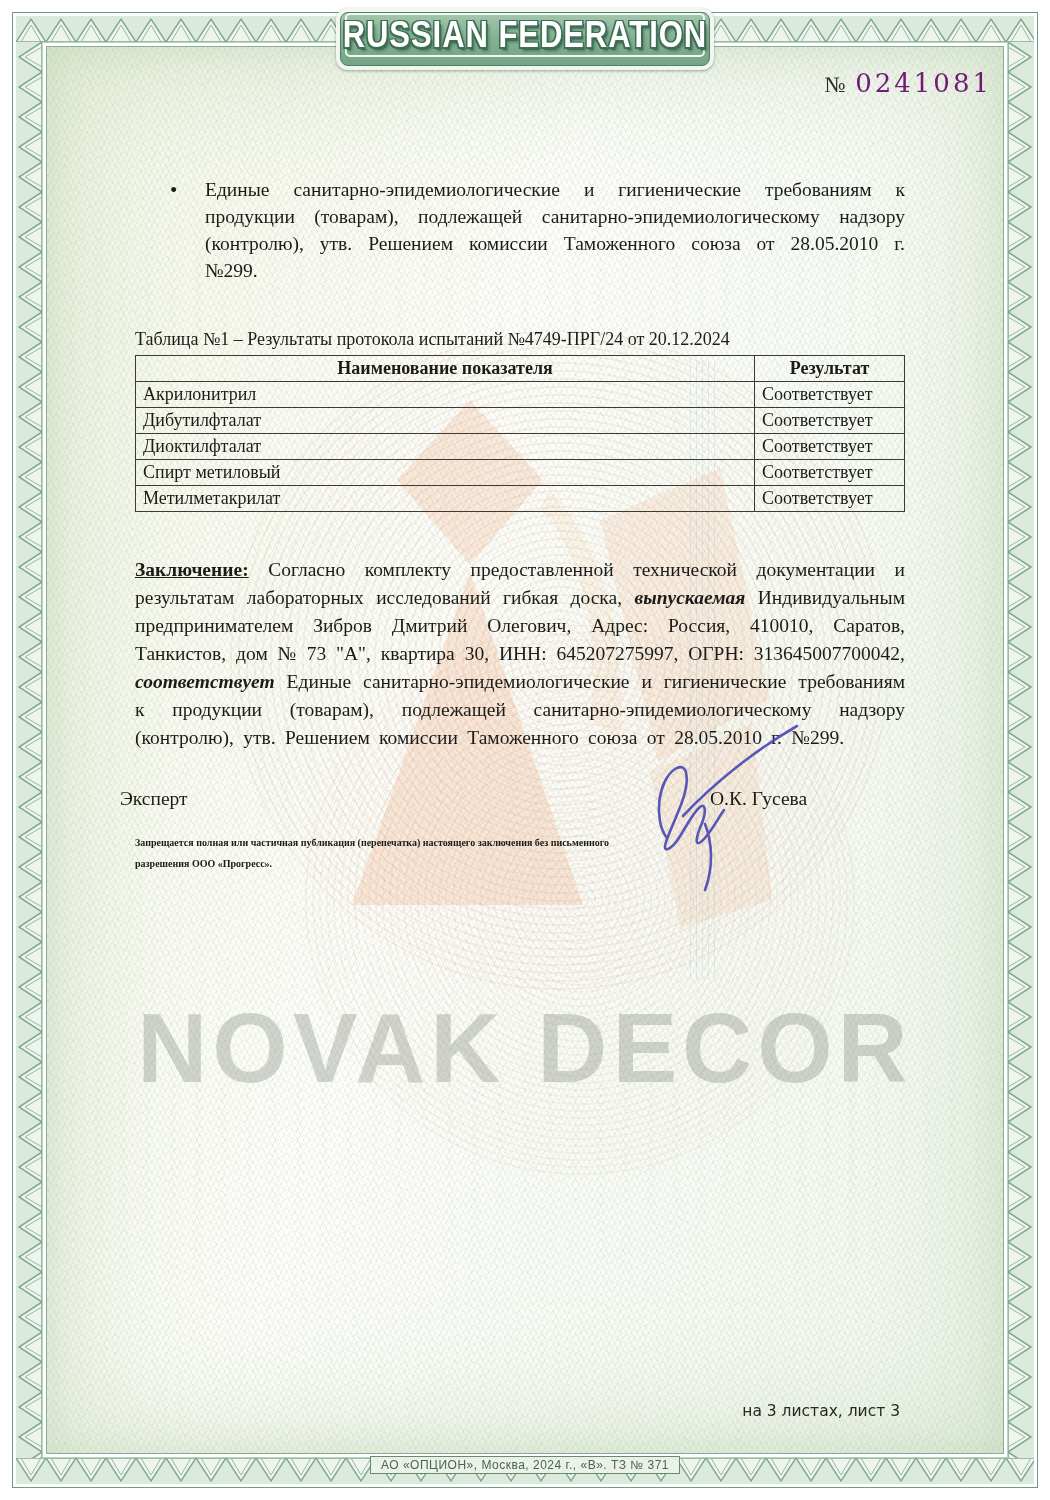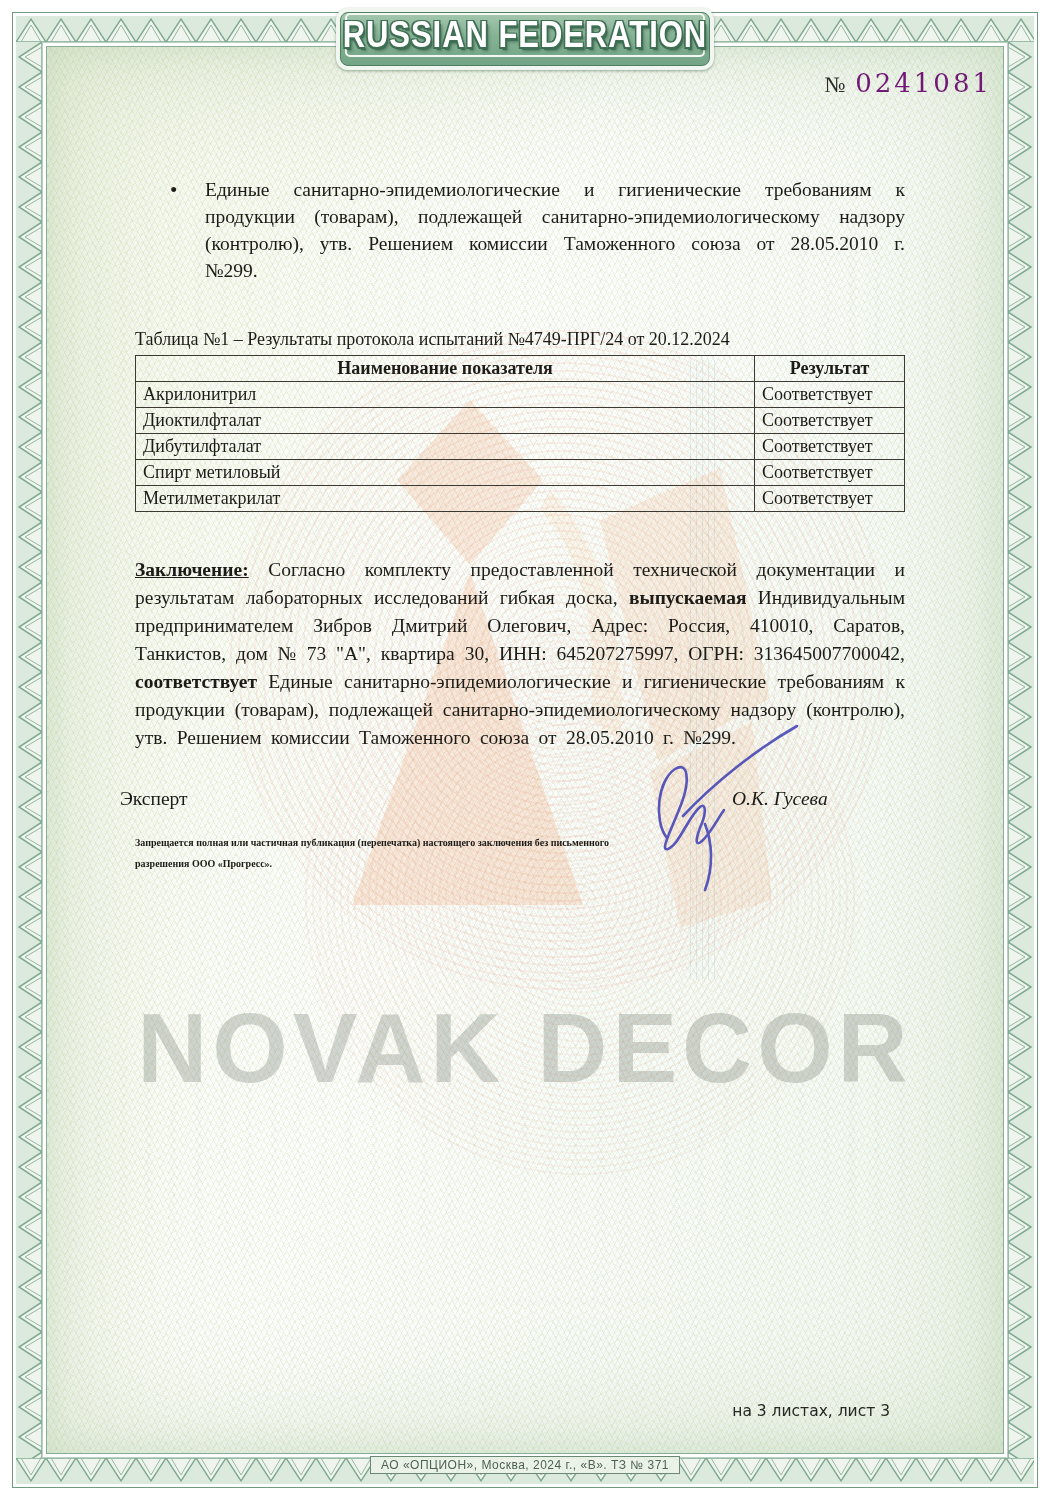--- a/index.html
+++ b/index.html
@@ -56,31 +56,31 @@
   .bullet-text { margin-left:35px; width:700px; font-size:19.5px; line-height:27px; text-align:justify; word-spacing:4px; }
   .tbl-caption { position:absolute; left:135px; top:329px; font-size:18px; }
   table.results { position:absolute; left:135px; top:355px; width:770px; border-collapse:collapse;
     font-size:18px; }
   table.results th, table.results td { border:1px solid #3c3a33; height:26px; padding:0 7px; font-weight:normal; }
   table.results th { font-weight:bold; }
   table.results .c1 { width:620px; }
   table.results .c2 { width:150px; }
   .conclusion { position:absolute; left:135px; top:556px; width:770px; font-size:19.5px; line-height:28px;
     text-align:justify; word-spacing:4.5px; }
-  .seg-b { font-weight:bold; }
+  .seg-b { font-weight:bold;font-style:italic; }
   .seg-bu { font-weight:bold; text-decoration:underline; }
   .expert-label { position:absolute; left:120px; top:788px; font-size:19.5px; }
-  .expert-name { position:absolute; left:732px; top:788px; font-size:19.5px;font-style:italic; }
+  .expert-name { position:absolute; left:710px; top:788px; font-size:19.5px; }
   .signature { position:absolute; left:625px; top:722px; pointer-events:none; }
   .prohibition { position:absolute; left:135px; top:832px; width:700px; font-size:10px; font-weight:bold;
     line-height:21px; }
   .watermark { position:absolute; left:0; top:992px; width:100%; text-align:center;
     font-family:"Liberation Sans", sans-serif; font-weight:900; font-size:97px; letter-spacing:5px;
     color:rgba(132,140,130,0.36); transform:scaleY(1.02); white-space:nowrap; }
-  .pages-note { position:absolute; left:135px; top:1402px; width:755px; text-align:right;
+  .pages-note { position:absolute; left:145px; top:1402px; width:755px; text-align:right;
     font-family:"DejaVu Sans", sans-serif; font-size:15.5px; color:#262622; }
   .imprint { position:absolute; left:50%; transform:translateX(-50%); top:1456px;
     border:1px solid #6c8872; background:rgba(236,243,233,0.92); padding:1px 10px;
     font-family:"Liberation Sans", sans-serif; font-size:12px; letter-spacing:.5px; color:#4f6153; white-space:nowrap; }
 </style>
 </head>
 <body>
 
 <div class="page">
 
@@ -160,25 +160,25 @@
         <th class="c1">Наименование показателя</th>
         <th class="c2">Результат</th>
       </tr>
     </thead>
     <tbody>
       <tr>
           <td>Акрилонитрил</td>
           <td>Соответствует</td>
         </tr>
       <tr>
+          <td>Дибутилфталат</td>
+          <td>Соответствует</td>
+        </tr>
+      <tr>
           <td>Диоктилфталат</td>
-          <td>Соответствует</td>
-        </tr>
-      <tr>
-          <td>Дибутилфталат</td>
           <td>Соответствует</td>
         </tr>
       <tr>
           <td>Спирт метиловый</td>
           <td>Соответствует</td>
         </tr>
       <tr>
           <td>Метилметакрилат</td>
           <td>Соответствует</td>
         </tr>

